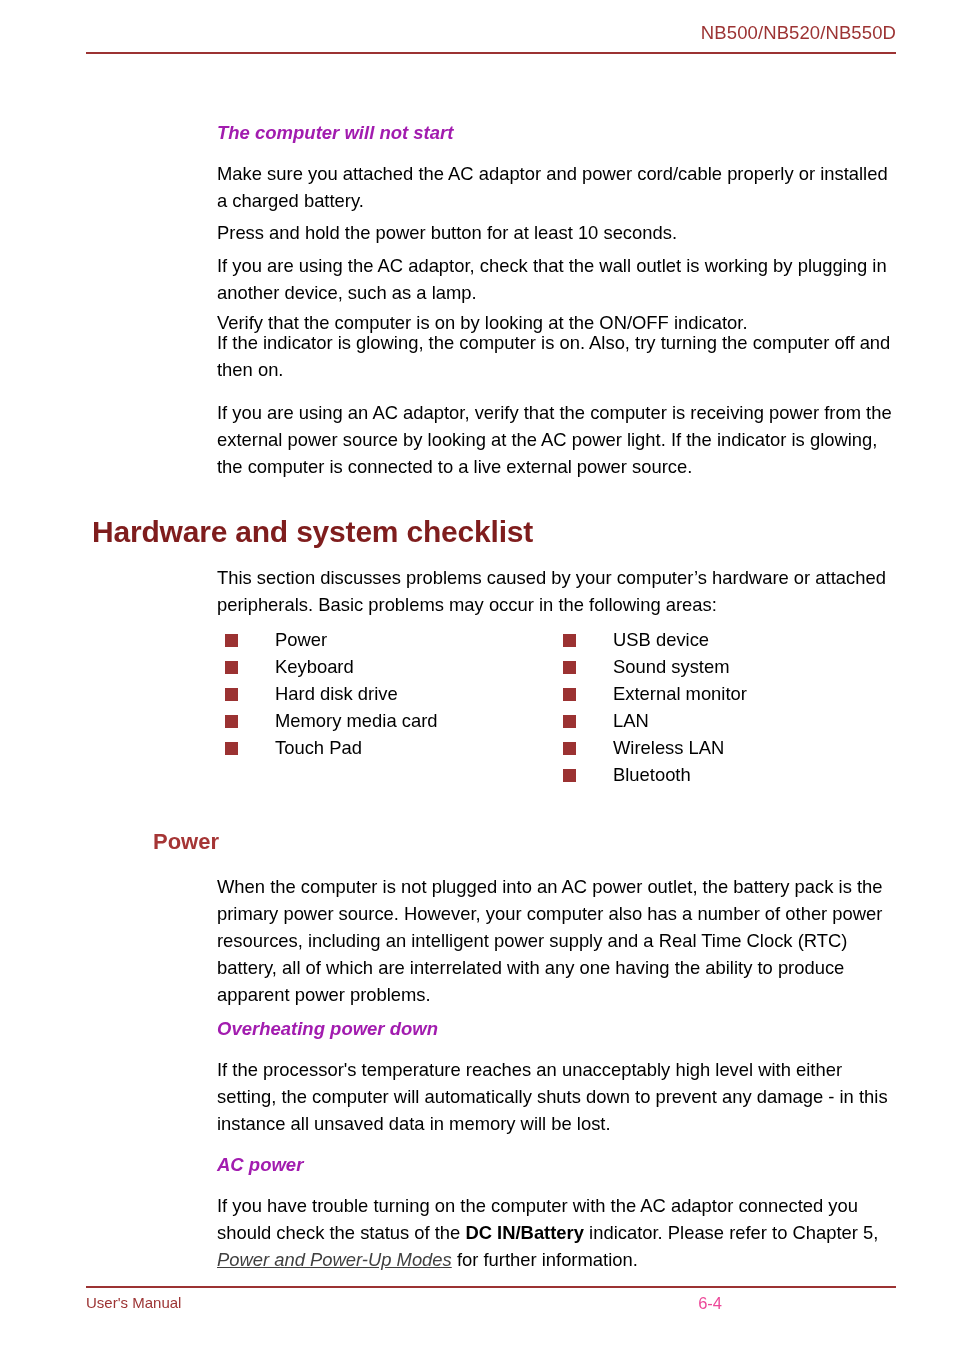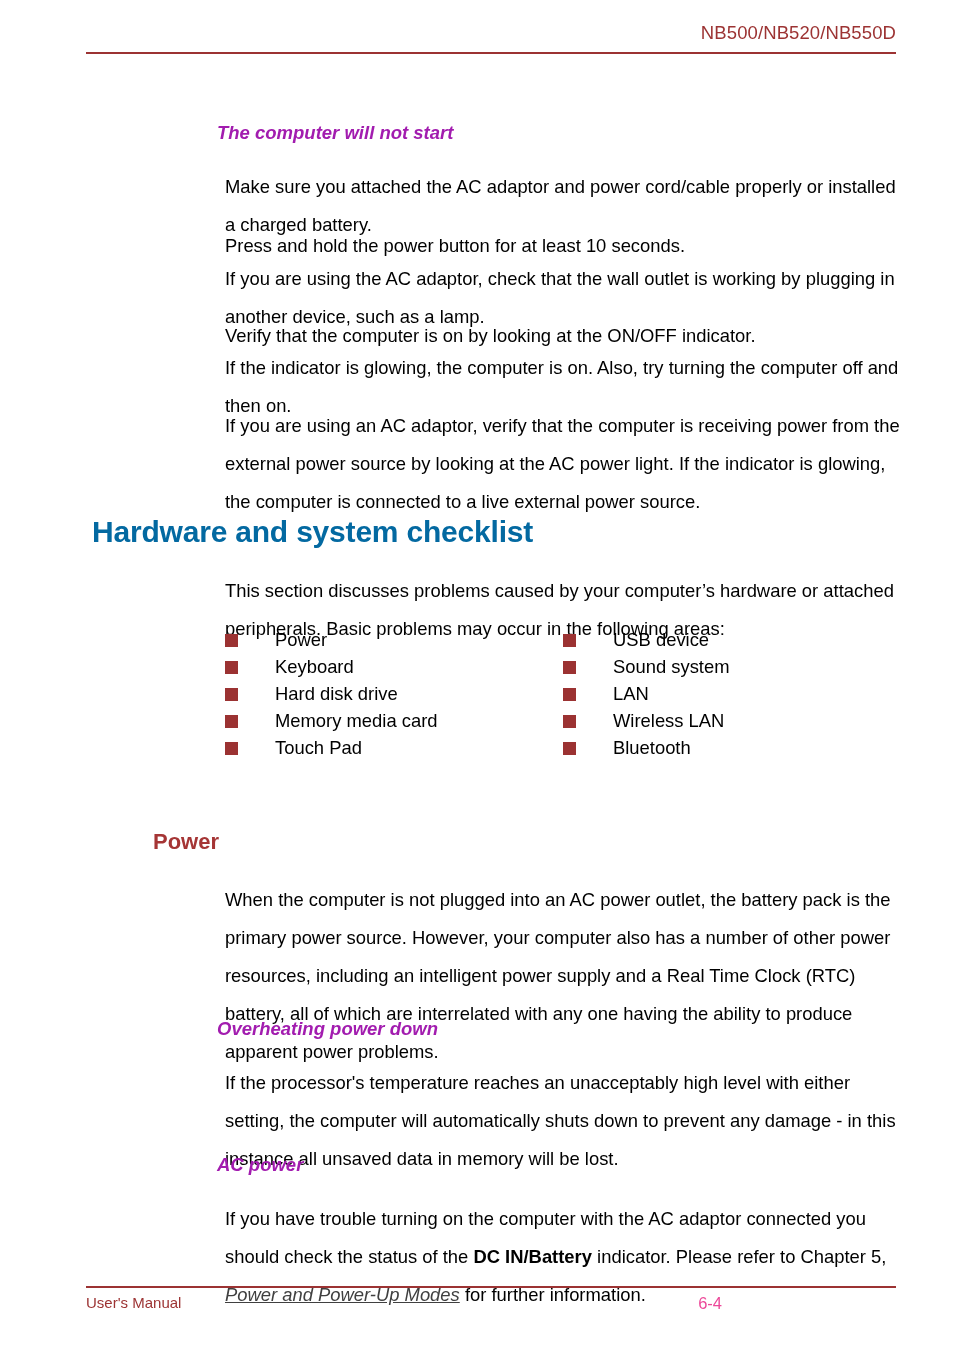--- a/index.html
+++ b/index.html
@@ -82,61 +82,61 @@
     top: 60px;
     width: 954px;
   }
 
   
   h1.chapter-heading {
     margin: 0;
     padding: 0;
     font-size: 30px;
     font-weight: bold;
-    color: #0369a1;
+    color: #7f1d1d;
     letter-spacing: -0.2px;
   }
   h2.section-heading {
     margin: 0;
     padding: 0;
     font-size: 22px;
     font-weight: bold;
     color: #A53535;
   }
   h3.sub-heading {
     margin: 0;
     padding: 0;
     font-size: 18.5px;
     font-weight: bold;
     font-style: italic;
     color: #a21caf;
   }
 
   
   p.body-text {
-    margin: 8px;
+    margin: 0;
     padding: 0;
     font-size: 18.4px;
-    line-height: 38px;
+    line-height: 27px;
     color: #000000;
     text-align: left;
   }
 
   .bold-inline { font-weight: bold; color: #000000; }
   .link-inline { color: #404040; font-style: italic; }
 
   
   .abs { position: absolute; }
 
   #sub-head-1       { left: 217px; top: 62px;  }
   #para-1           { left: 217px; top: 100px; width: 682px; }
   #para-2           { left: 217px; top: 159px; width: 682px; }
   #para-3           { left: 217px; top: 192px; width: 682px; }
   #para-4           { left: 217px; top: 249px; width: 682px; }
-  #para-5           { left: 217px; top: 281px; width: 682px; }
+  #para-5           { left: 217px; top: 269px; width: 682px; }
   #para-6           { left: 217px; top: 339px; width: 682px; }
 
   #chapter-head     { left: 92px;  top: 455px; }
   #para-7           { left: 217px; top: 504px; width: 682px; }
 
   
   .checklist {
     position: absolute;
     left: 217px;
     top: 566px;
@@ -235,20 +235,24 @@
         <div class="checklist-item">
           <span class="bullet-square"></span>
           <span>USB device</span>
         </div>
         <div class="checklist-item">
           <span class="bullet-square"></span>
           <span>Sound system</span>
         </div>
         <div class="checklist-item">
           <span class="bullet-square"></span>
+          <span>External monitor</span>
+        </div>
+        <div class="checklist-item">
+          <span class="bullet-square"></span>
           <span>LAN</span>
         </div>
         <div class="checklist-item">
           <span class="bullet-square"></span>
           <span>Wireless LAN</span>
         </div>
         <div class="checklist-item">
           <span class="bullet-square"></span>
           <span>Bluetooth</span>
         </div>

